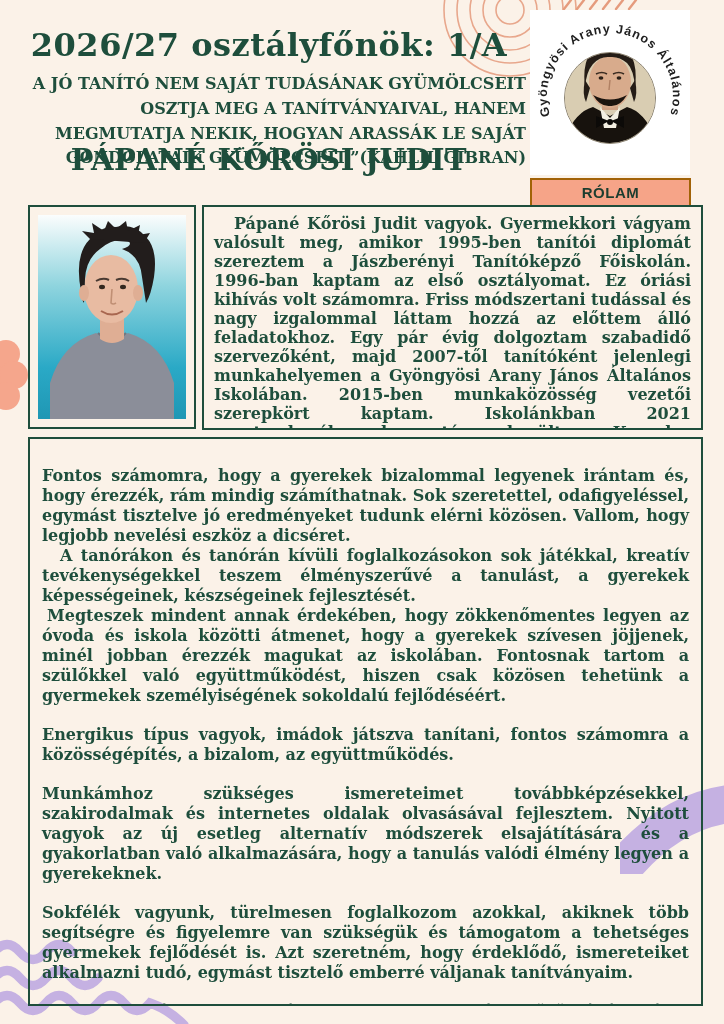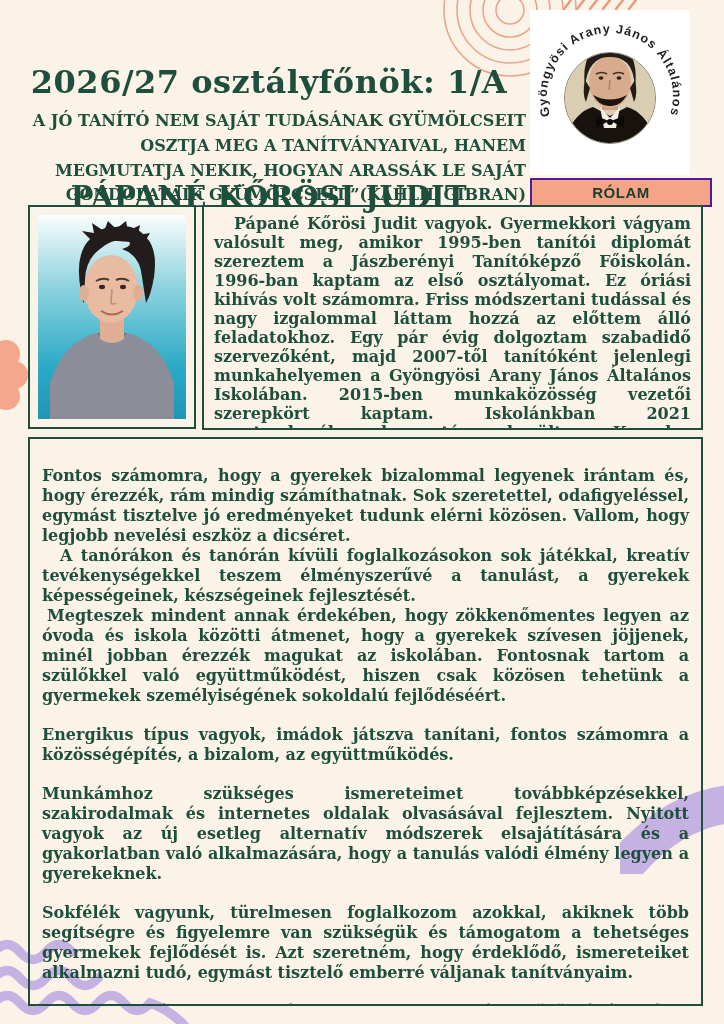--- a/index.html
+++ b/index.html
@@ -9,30 +9,30 @@
     font-family:"DejaVu Serif", serif;
   }
   
   .decor{position:absolute;z-index:0;}
   #decor-arcs{left:428px;top:-6px;}
   #decor-hatch{left:556px;top:0;z-index:1;}
   #decor-blob{left:-30px;top:330px;}
   #decor-waves{left:-8px;top:930px;}
   #decor-crescent{left:620px;top:770px;}
   
-  .hd{position:absolute;left:16px;width:506px;text-align:center;color:#1e4e3c;z-index:2;margin-top:37px;}
+  .hd{position:absolute;left:16px;width:506px;text-align:center;color:#1e4e3c;z-index:2;}
   #title{top:26px;font-size:32px;font-weight:700;letter-spacing:.5px;}
   #quote{top:72px;font-size:16px;font-weight:700;line-height:1.55;padding:0 4px;text-align:right;}
   #teacher-name{top:143px;font-size:29px;font-weight:700;letter-spacing:.5px;}
   
   #logo-box{position:absolute;left:530px;top:10px;width:160px;height:165px;background:#ffffff;z-index:2;}
   
   #rolam-box{
-    position:absolute;left:530px;top:178px;width:182px;height:29px;box-sizing:border-box;
-    background:#f6a488;border:2px solid #4c1d95;display:flex;align-items:center;justify-content:center;
+    position:absolute;left:530px;top:178px;width:161px;height:29px;box-sizing:border-box;
+    background:#f6a488;border:2px solid #a16207;display:flex;align-items:center;justify-content:center;
     z-index:2;
   }
   #rolam-box span{font-family:"Liberation Sans",sans-serif;font-weight:700;font-size:15px;color:#1c3d2f;letter-spacing:.5px;}
   
   .frame{position:absolute;box-sizing:border-box;border:2px solid #1e4e3c;z-index:2;background:transparent;}
   #photo-box{left:28px;top:205px;width:168px;height:224px;}
   #photo-box svg{position:absolute;left:8px;top:8px;}
   #intro-box{left:202px;top:205px;width:501px;height:225px;padding:7px 10px;overflow:hidden;}
   #about-box{left:28px;top:437px;width:675px;height:569px;padding:8px 12px;overflow:hidden;}
   .btxt{margin:0;color:#1e4e3c;font-weight:700;font-size:16px;line-height:20px;text-align:justify;}

